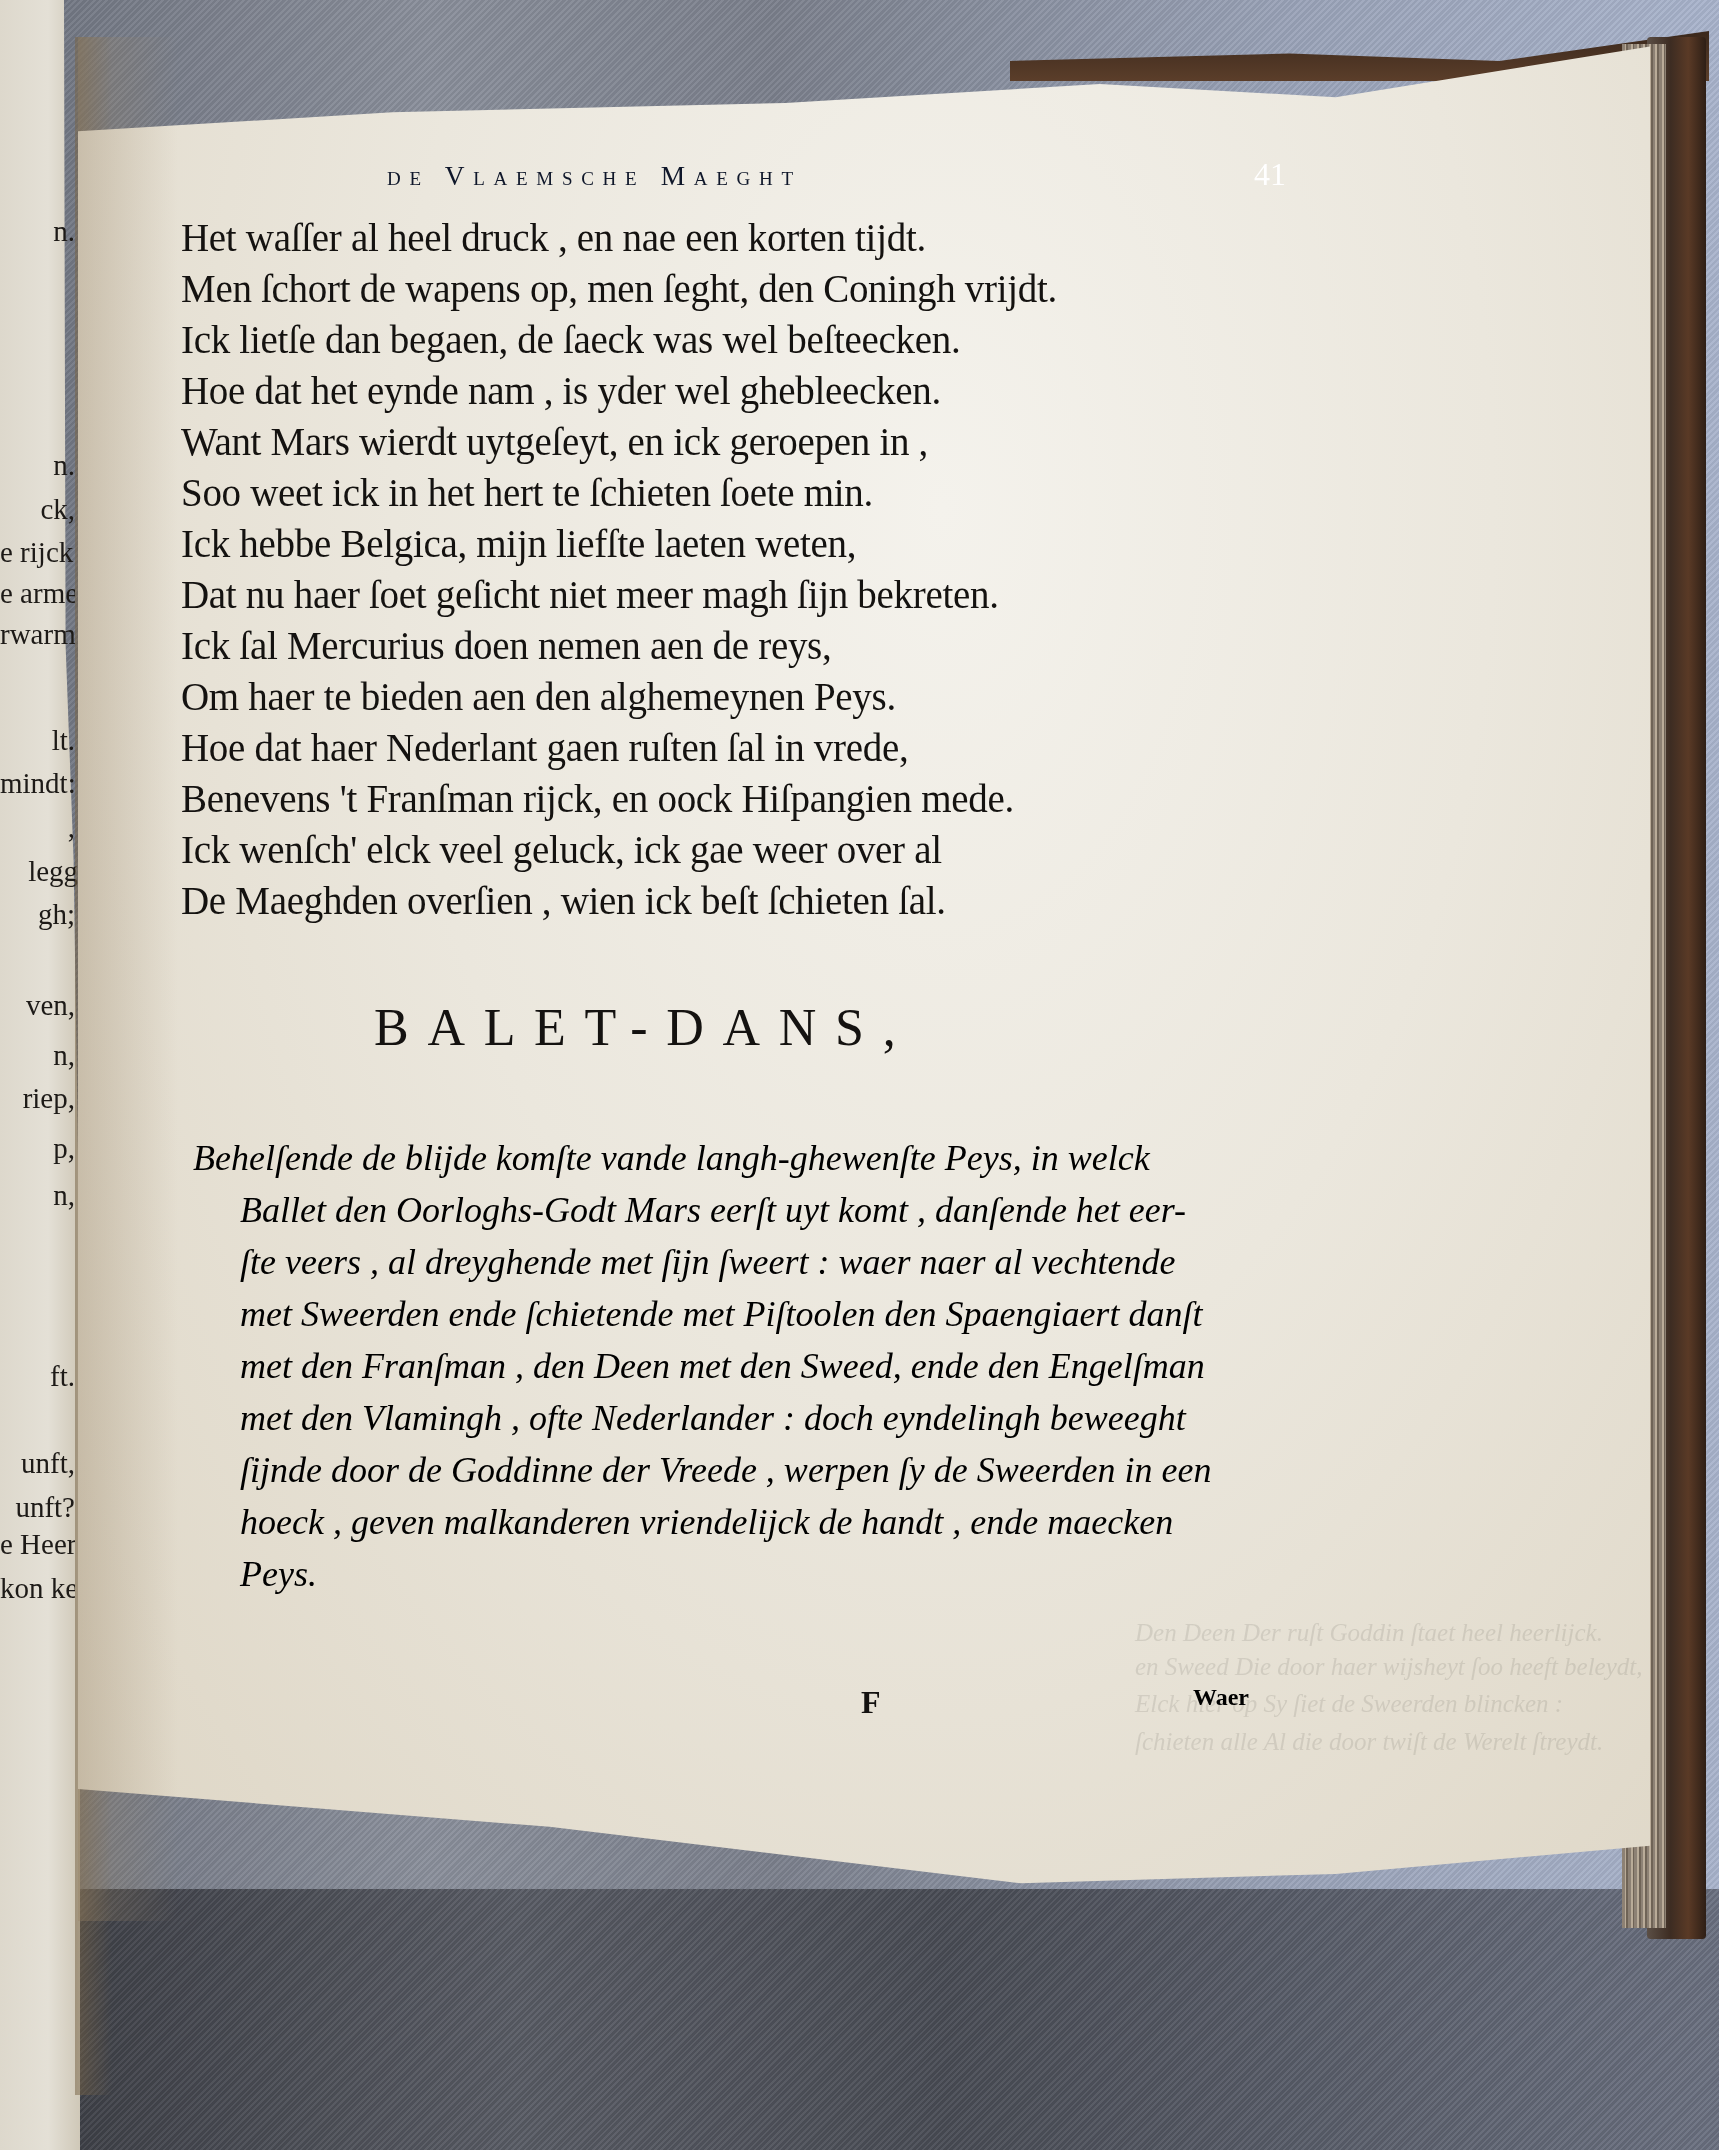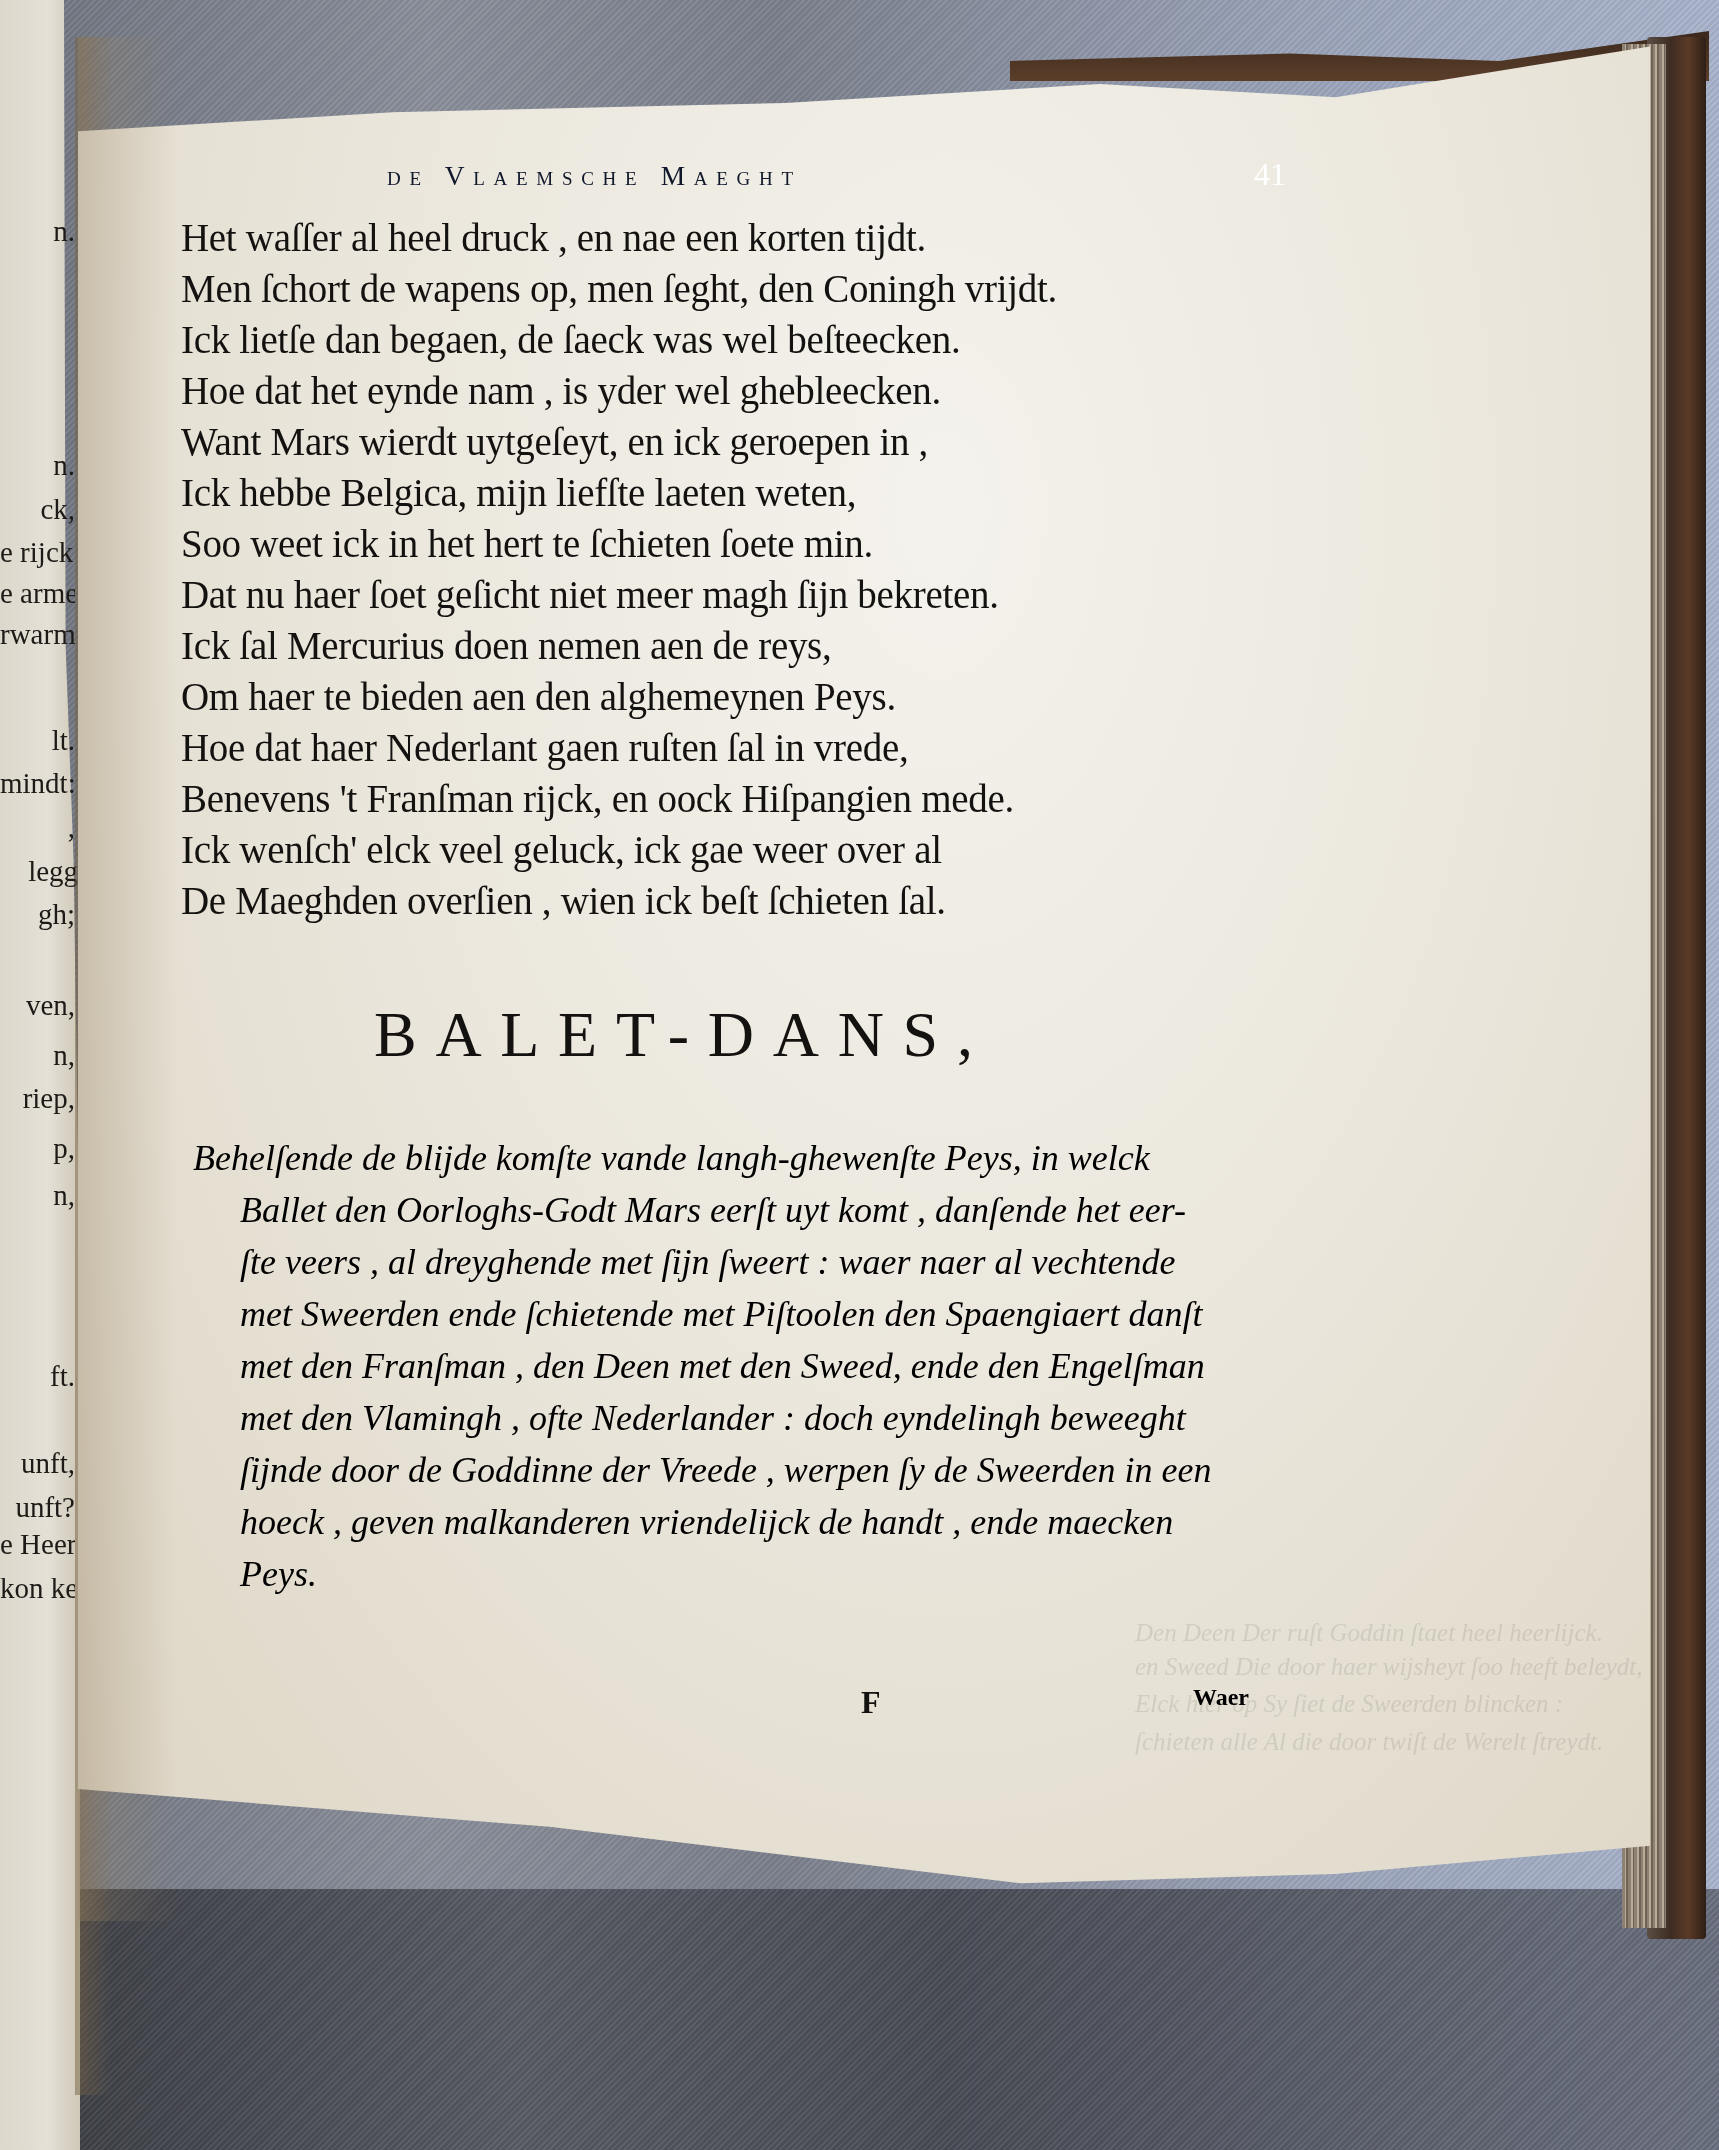--- a/index.html
+++ b/index.html
@@ -73,21 +73,21 @@
   .verse {
     position: absolute; left: 181px; top: 212px; margin: 0; padding: 0; list-style: none;
   }
   .verse li {
     font-size: 39px; line-height: 51px; color: #141210; white-space: nowrap;
     letter-spacing: -0.3px;
   }
   
   .section-title {
     position: absolute; left: 374px; top: 998px;
-    font-size: 64px; letter-spacing: 18.7px; color: #141210;
+    font-size: 52px; letter-spacing: 18.7px; color: #141210;
   }
   
   .description {
     position: absolute; left: 193px; top: 1132px; width: 1104px;
   }
   .description div {
     font-style: italic; font-size: 36px; line-height: 52px; color: #000000;
     white-space: nowrap;
   }
   .description .indent { padding-left: 47px; }
@@ -149,22 +149,22 @@
 
 <div class="running-head">de Vlaemsche Maeght</div>
 <div class="page-number">41</div>
 
 <ul class="verse">
   <li>Het waſſer al heel druck , en nae een korten tijdt.</li>
   <li>Men ſchort de wapens op, men ſeght, den Coningh vrijdt.</li>
   <li>Ick lietſe dan begaen, de ſaeck was wel beſteecken.</li>
   <li>Hoe dat het eynde nam , is yder wel ghebleecken.</li>
   <li>Want Mars wierdt uytgeſeyt, en ick geroepen in ,</li>
+  <li>Soo weet ick in het hert te ſchieten ſoete min.</li>
   <li>Ick hebbe Belgica, mijn liefſte laeten weten,</li>
-  <li>Soo weet ick in het hert te ſchieten ſoete min.</li>
   <li>Dat nu haer ſoet geſicht niet meer magh ſijn bekreten.</li>
   <li>Ick ſal Mercurius doen nemen aen de reys,</li>
   <li>Om haer te bieden aen den alghemeynen Peys.</li>
   <li>Hoe dat haer Nederlant gaen ruſten ſal in vrede,</li>
   <li>Benevens 't Franſman rijck, en oock Hiſpangien mede.</li>
   <li>Ick wenſch' elck veel geluck, ick gae weer over al</li>
   <li>De Maeghden overſien , wien ick beſt ſchieten ſal.</li>
 </ul>
 
 <div class="section-title">BALET-DANS,</div>

